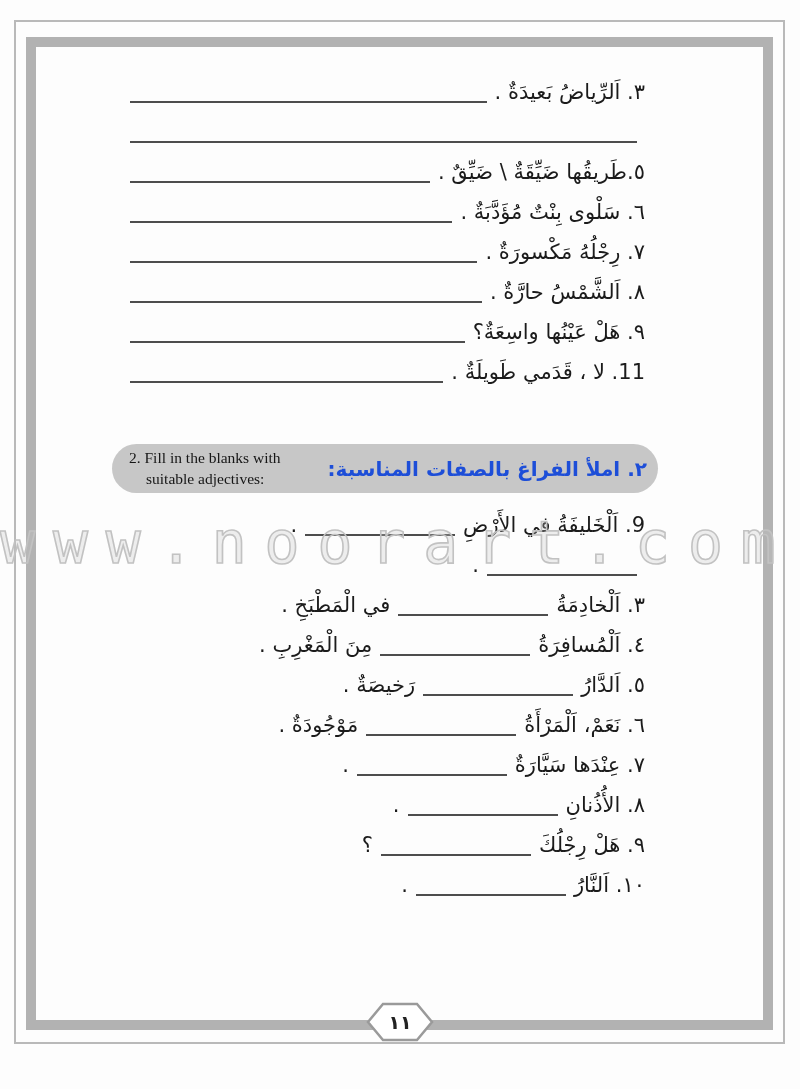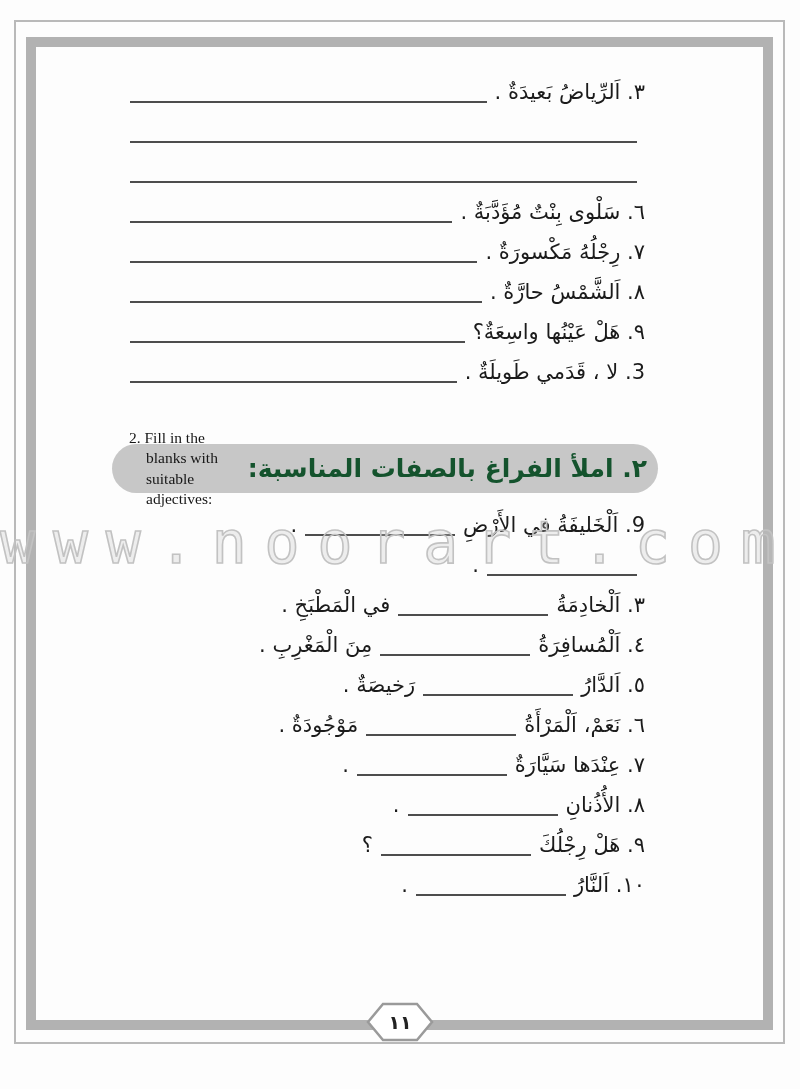--- a/index.html
+++ b/index.html
@@ -32,21 +32,21 @@
     position:absolute; left:112px; top:444px; width:546px; height:49px;
     background:#c7c7c7; border-radius:25px; z-index:2;
     display:flex; align-items:center; justify-content:center;
   }
   .banner-en {
     margin-left:17px; width:262px; color:#161616;
     font-family:"Liberation Serif", serif; font-size:15.5px; line-height:1.3;
     padding-left:17px; text-indent:-17px;
   }
   .banner-ar {
-    margin-right:11px; direction:rtl; font-weight:bold; font-size:25px; color:#14532d;
+    margin-right:11px; direction:rtl; font-weight:bold; font-size:20px; color:#1d4ed8;
     white-space:nowrap;
   }
   
   .watermark {
     position:absolute; left:0; top:514px; width:816px; z-index:6;
     font-family:"DejaVu Sans Mono", monospace; font-size:58px; line-height:58px;
     letter-spacing:18px; white-space:nowrap;
     color:rgba(198,198,198,0.28);
     -webkit-text-stroke:1.6px #c2c2c2;
     pointer-events:none;
@@ -68,40 +68,41 @@
 
   <div class="section ex1">
     <div class="row">
       <span class="ar">٣. اَلرِّياضُ بَعيدَةٌ .</span>
       <span class="blank grow"></span>
     </div>
     <div class="row">
       <span class="blank grow"></span>
     </div>
     <div class="row">
+      <span class="ar">٥.طَريقُها ضَيِّقَةٌ \ ضَيِّقٌ .</span>
       <span class="blank grow"></span>
     </div>
     <div class="row">
       <span class="ar">٦. سَلْوى بِنْتٌ مُؤَدَّبَةٌ .</span>
       <span class="blank grow"></span>
     </div>
     <div class="row">
       <span class="ar">٧. رِجْلُهُ مَكْسورَةٌ .</span>
       <span class="blank grow"></span>
     </div>
     <div class="row">
       <span class="ar">٨. اَلشَّمْسُ حارَّةٌ .</span>
       <span class="blank grow"></span>
     </div>
     <div class="row">
       <span class="ar">٩. هَلْ عَيْنُها واسِعَةٌ؟</span>
       <span class="blank grow"></span>
     </div>
     <div class="row">
-      <span class="ar">3. لا ، قَدَمي طَويلَةٌ .</span>
+      <span class="ar">11. لا ، قَدَمي طَويلَةٌ .</span>
       <span class="blank grow"></span>
     </div>
   </div>
 
   <div class="banner">
     <div class="banner-en">2. Fill in the blanks with suitable adjectives:</div>
     <div class="banner-ar">٢. املأ الفراغ بالصفات المناسبة:</div>
   </div>
 
   <div class="section ex2">

